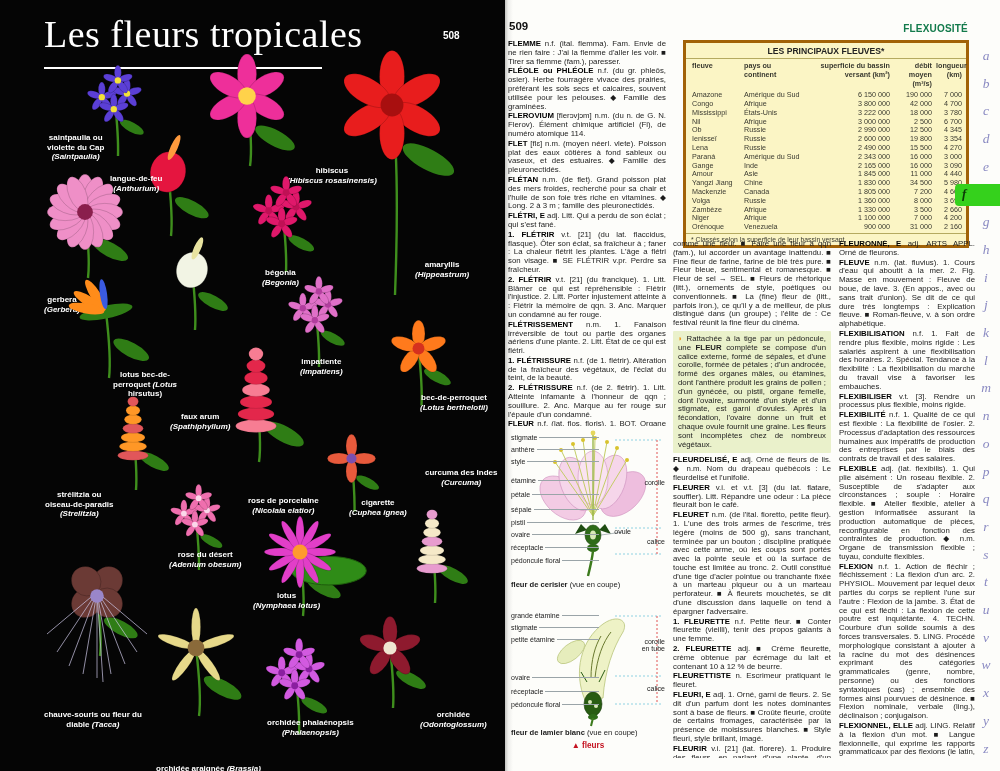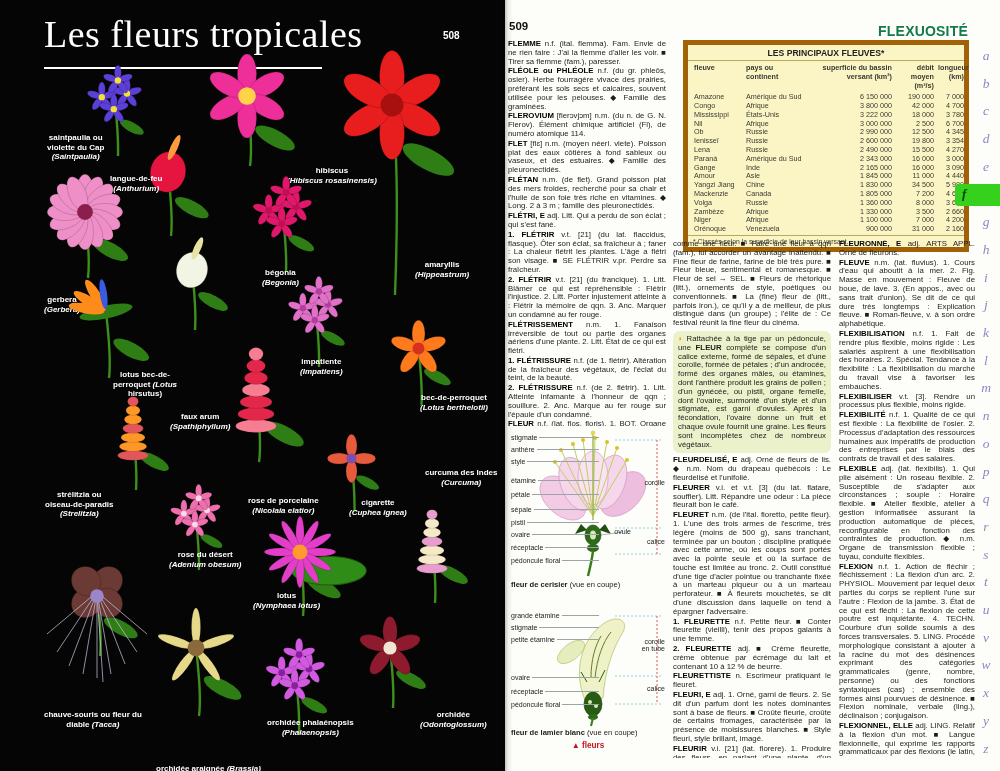--- a/index.html
+++ b/index.html
@@ -8,31 +8,31 @@
   .page-left{position:absolute;left:0;top:0;width:505px;height:771px;background:#050505;overflow:hidden;}
   .lp-title{position:absolute;left:44px;top:12px;margin:0;font-family:"Liberation Serif",serif;font-weight:400;font-size:38px;color:#fff;letter-spacing:.5px;}
   .lp-underline{position:absolute;left:44px;top:67px;width:278px;height:2px;background:#fff;}
   .lp-num{position:absolute;left:443px;top:30px;color:#fff;font-weight:bold;font-size:10px;}
   .flabel{position:absolute;color:#fff;font-size:8px;font-weight:bold;line-height:1.2;white-space:nowrap;text-align:center;}
   .flabel .lat{font-style:italic;}
   .fl-svg{position:absolute;overflow:visible;}
   
   .page-right{position:absolute;left:505px;top:0;width:495px;height:771px;background:#fdfdfa;overflow:hidden;}
   .rp-num{position:absolute;left:4px;top:20px;font-weight:bold;font-size:11.5px;color:#111;}
-  .rp-word{position:absolute;right:32px;top:23px;font-weight:bold;font-size:14px;color:#127a4b;letter-spacing:.2px;}
+  .rp-word{position:absolute;right:32px;top:23px;font-weight:bold;font-size:10px;color:#127a4b;letter-spacing:.2px;}
   .col{position:absolute;text-align:justify;font-size:7.8px;line-height:1.13;color:#1c1c1c;overflow:hidden;}
   .col1{left:3px;top:40px;width:158px;height:386px;}
   .col2{left:168px;top:240px;width:158px;height:518px;}
   .col3{left:334px;top:240px;width:136px;height:516px;}
   .entry{margin:0 0 1px 0;}
   .entry b{color:#000;}
-  .greenbox{background:#eaf1cb;border-radius:7px;padding:4px 5px;margin:3px 0;}
+  .greenbox{background:#eaf1cb;border-radius:1px;padding:4px 5px;margin:3px 0;}
   .greenbox .bullet{color:#ef9d1f;font-weight:bold;}
   
-  .rivers{position:absolute;left:178px;top:40px;width:286px;background:#fbf5c5;border:5px solid #a16207;box-sizing:border-box;color:#3a3a30;}
+  .rivers{position:absolute;left:178px;top:40px;width:286px;background:#fbf5c5;border:3px solid #a16207;box-sizing:border-box;color:#3a3a30;}
   .rv-title{text-align:center;font-weight:bold;font-size:8.6px;color:#222;padding:3px 0 2px;border-bottom:1px solid #b5aa60;}
   .rv-grid{display:grid;grid-template-columns:52px 76px 74px 42px 30px;padding:2px 4px 1px;font-size:7.2px;line-height:1.22;}
   .rv-h{font-weight:bold;white-space:pre-line;padding:1px 2px 3px 2px;}
   .rv-c{padding:0 2px;white-space:nowrap;}
   .num{text-align:right;}
   .rv-foot{font-size:6.8px;border-top:1px solid #b5aa60;padding:2px 5px;}
   
   .alpha{position:absolute;left:468px;width:26px;text-align:center;font-family:"Liberation Serif",serif;font-style:italic;font-size:13.5px;color:#8a8ac2;}
   .alpha-tab{position:absolute;left:450px;width:52px;height:22px;background:#35d11c;border-radius:4px 0 0 4px;}
   .alpha-tab span{position:absolute;left:7px;top:2px;font-family:"Liberation Serif",serif;font-style:italic;font-weight:bold;font-size:13px;color:#0c3a06;}

